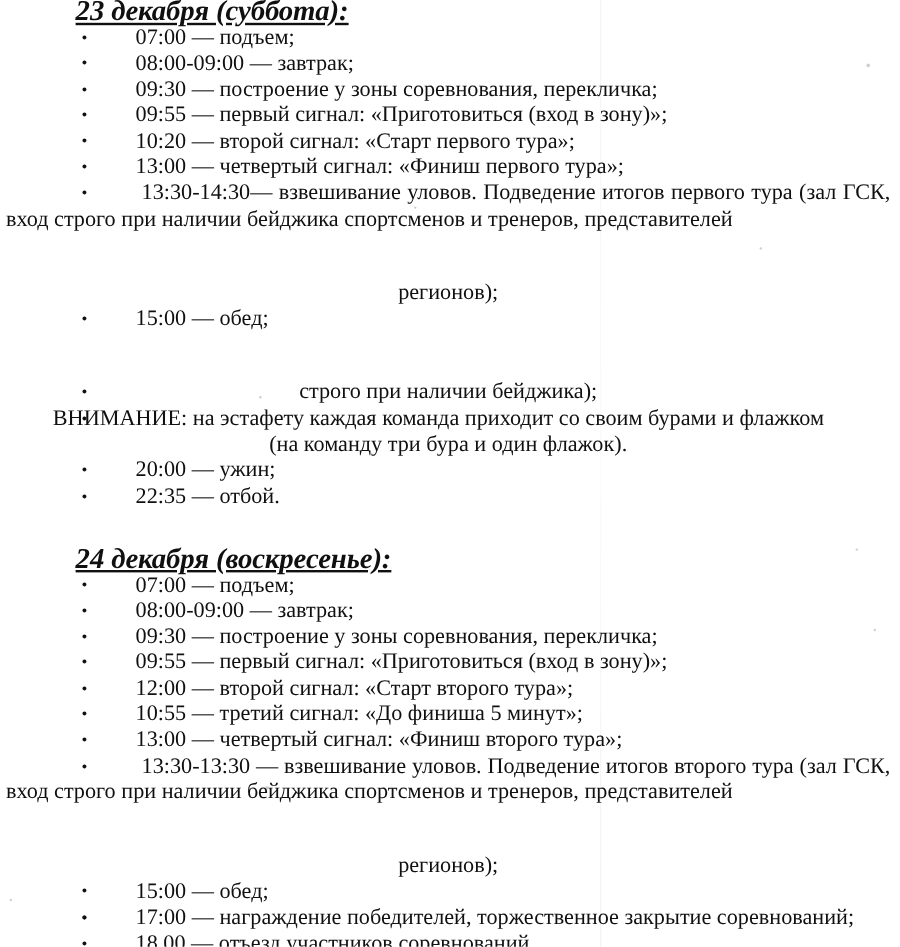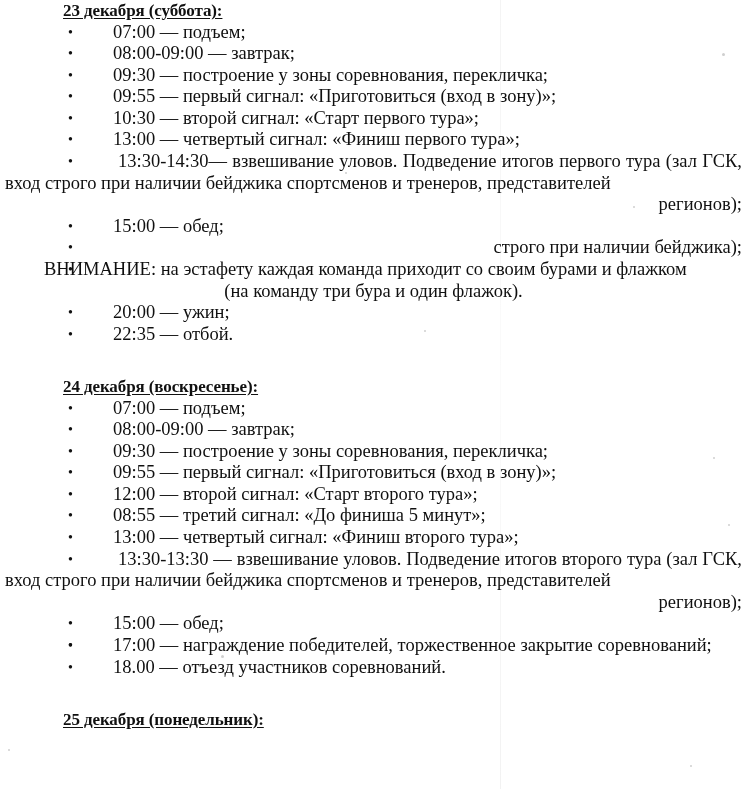--- a/index.html
+++ b/index.html
@@ -26,25 +26,26 @@
   }
 
   
   .doc-section {
     margin: 0;
     padding: 0;
   }
 
   .section-heading {
     font-weight: bold;
-    font-size: 17px;
+    font-size: 24px;
     line-height: 21.5px;
     margin: 0 0 0 63px;
     letter-spacing: -0.1px;
     white-space: nowrap;
+    font-style: italic;
   }
   .section-heading .u {
     text-decoration: underline;
     text-underline-offset: 1.5px;
   }
 
   
   .bullet-row {
     position: relative;
     margin: 0;
@@ -81,21 +82,22 @@
     position: absolute;
     left: 68px;
     top: 0;
     font-size: 14px;
     line-height: 21.6px;
     text-indent: 0;
   }
   .bullet-row-wrap .lastline {
     display: block;
     text-indent: 0;
-    text-align: right;
+    text-align: center;
+    margin-top: 40px;
   }
 
   
   .note-para {
     margin: 0;
     padding-left: 5px;
     padding-right: 8px;
     font-size: 18.5px;
     line-height: 21.6px;
     text-align: justify;
@@ -170,21 +172,21 @@
       <span>09:30 — построение у зоны соревнования, перекличка;</span>
     </div>
 
     <div class="bullet-row">
       <span class="bullet">•</span>
       <span>09:55 — первый сигнал: «Приготовиться (вход в зону)»;</span>
     </div>
 
     <div class="bullet-row">
       <span class="bullet">•</span>
-      <span>10:30 — второй сигнал: «Старт первого тура»;</span>
+      <span>10:20 — второй сигнал: «Старт первого тура»;</span>
     </div>
 
     <div class="bullet-row">
       <span class="bullet">•</span>
       <span>13:00 — четвертый сигнал: «Финиш первого тура»;</span>
     </div>
 
     <div class="bullet-row-wrap">
       <span class="bullet">•</span><span>13:30-14:30— взвешивание уловов. Подведение итогов первого тура (зал ГСК, вход строго при наличии  бейджика спортсменов и тренеров, представителей</span><span class="lastline">регионов);</span>
     </div>
@@ -243,21 +245,21 @@
       <span>09:55 — первый сигнал: «Приготовиться (вход в зону)»;</span>
     </div>
 
     <div class="bullet-row">
       <span class="bullet">•</span>
       <span>12:00 — второй сигнал: «Старт второго тура»;</span>
     </div>
 
     <div class="bullet-row">
       <span class="bullet">•</span>
-      <span>08:55 — третий сигнал: «До финиша 5 минут»;</span>
+      <span>10:55 — третий сигнал: «До финиша 5 минут»;</span>
     </div>
 
     <div class="bullet-row">
       <span class="bullet">•</span>
       <span>13:00 — четвертый сигнал: «Финиш второго тура»;</span>
     </div>
 
     <div class="bullet-row-wrap">
       <span class="bullet">•</span><span>13:30-13:30 — взвешивание уловов. Подведение итогов второго тура (зал ГСК, вход строго при наличии  бейджика спортсменов и тренеров, представителей</span><span class="lastline">регионов);</span>
     </div>

